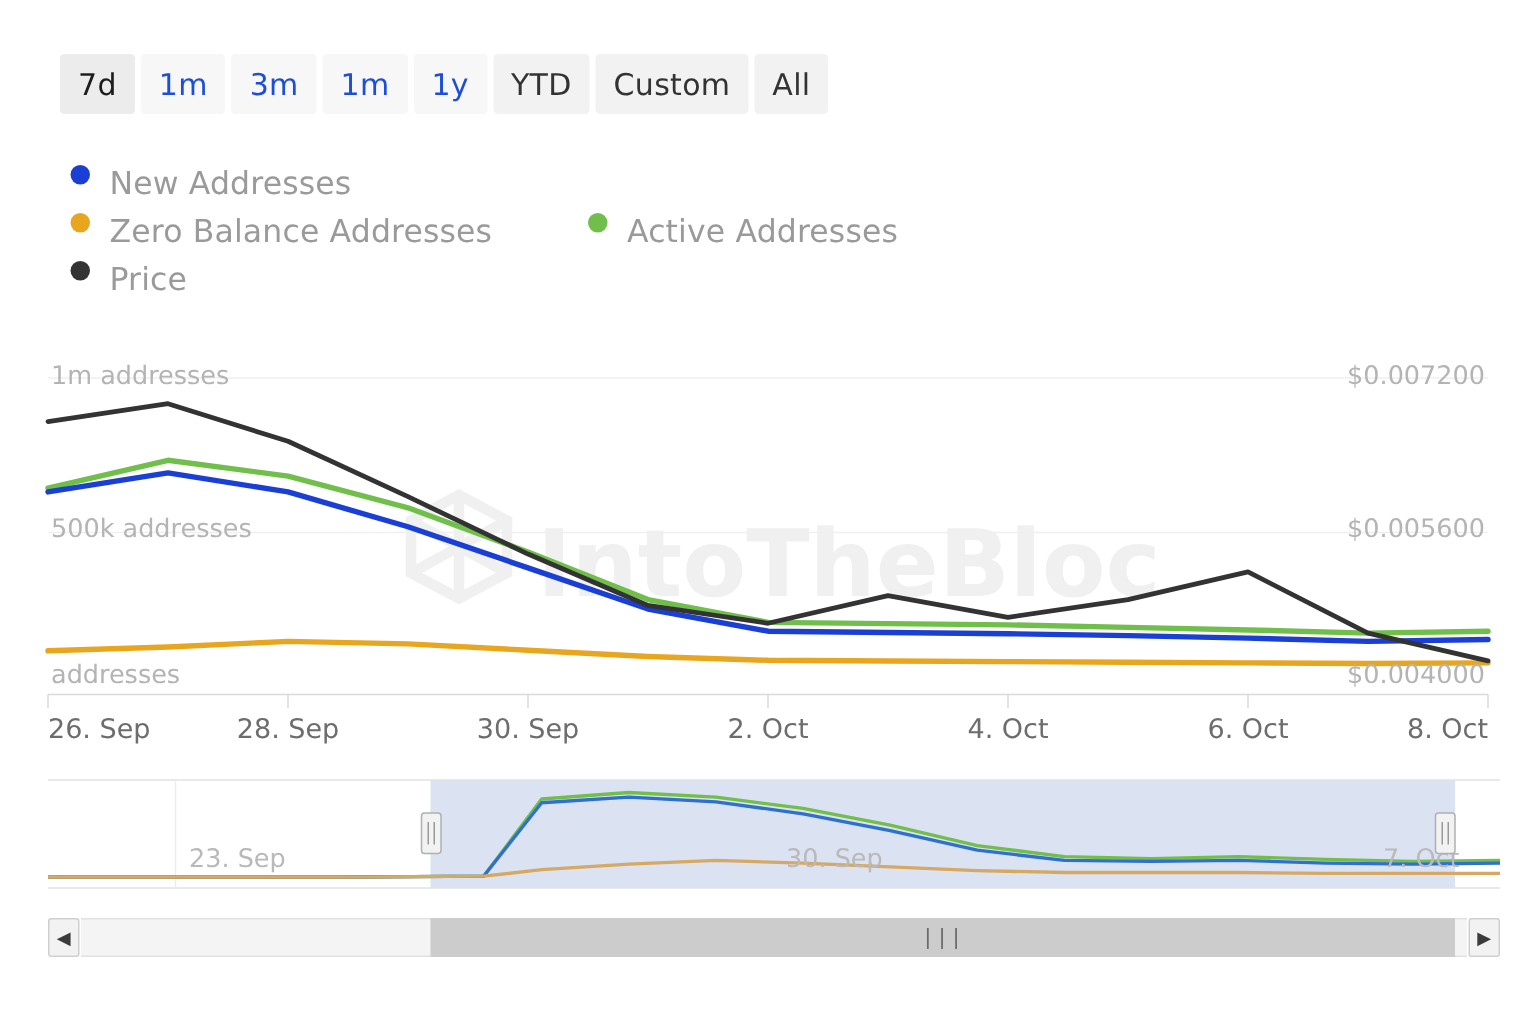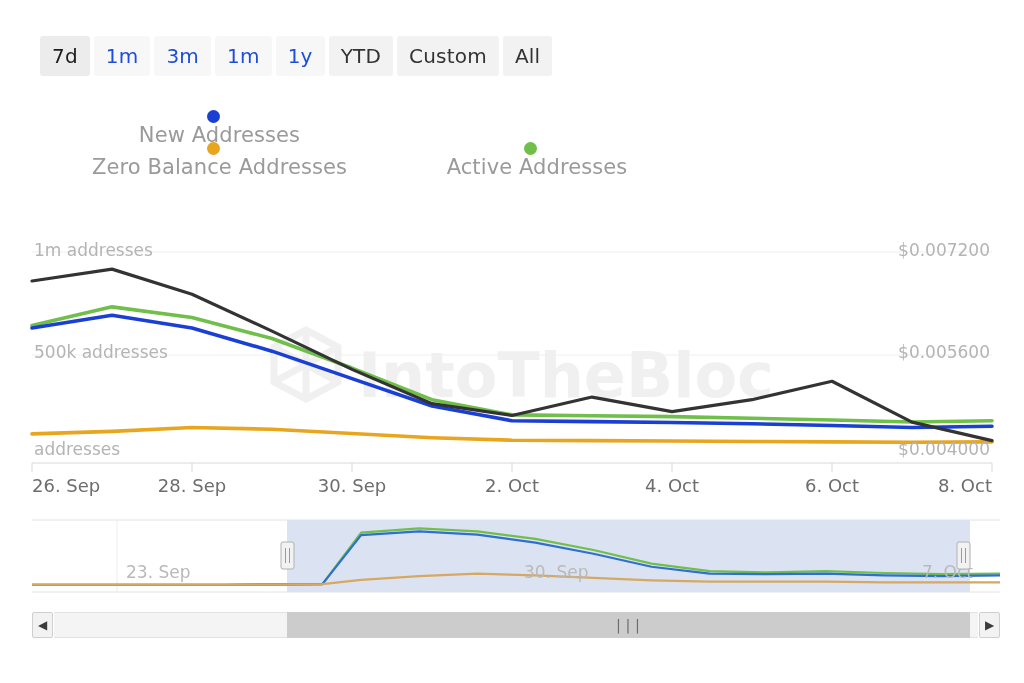--- a/index.html
+++ b/index.html
@@ -19,21 +19,21 @@
     padding:0 12px;border-radius:3px;background:#f2f2f2;color:#333333;
     font-size:20px;letter-spacing:0.2px;cursor:pointer;user-select:none;
     font-family:"DejaVu Sans","Liberation Sans",sans-serif;
   }
   .range-btn.disabled{color:#1d4ed8;background:#f7f7f7;cursor:default;}
   .range-btn.active{background:#ececec;color:#1d1d1d;}
 
   
   #legend{position:absolute;left:47px;top:110px;width:640px;
           display:flex;flex-wrap:wrap;}
-  .legend-item{display:flex;align-items:center;height:32px;cursor:pointer;flex-direction:column;}
+  .legend-item{display:flex;height:32px;cursor:pointer;}
   .legend-item.col0{width:345px;}
   .legend-item.col1{width:290px;}
   .legend-dot{width:13px;height:13px;border-radius:50%;margin-right:13px;flex:none;}
   .legend-label{font-size:21px;color:#9a9a9a;white-space:nowrap;letter-spacing:0.1px;}
 
   
   #plot{position:absolute;left:0;top:200px;width:857px;height:310px;}
   #plot svg{display:block;}
   .axis-text{font-size:17px;fill:#b4b4b4;font-family:"DejaVu Sans","Liberation Sans",sans-serif;}
   .xaxis-text{font-size:18px;fill:#6d6d6d;font-family:"DejaVu Sans","Liberation Sans",sans-serif;}
@@ -86,20 +86,24 @@
       <span class="legend-label">New Addresses</span>
     </div>
     <div class="legend-item col0">
       <span class="legend-dot" style="background:#e8a61f"></span>
       <span class="legend-label">Zero Balance Addresses</span>
     </div>
     <div class="legend-item col1">
       <span class="legend-dot" style="background:#6fbf4a"></span>
       <span class="legend-label">Active Addresses</span>
     </div>
+    <div class="legend-item col1">
+      <span class="legend-dot" style="background:#333333"></span>
+      <span class="legend-label">Price</span>
+    </div>
   </div>
 
   <svg id="watermark" width="512" height="105" viewBox="0 0 512 105">
     <g fill="none" stroke="#f0f0f0" stroke-width="7">
       <path d="M12 22 L44 5 L76 22 L76 57 L44 74 L12 57 Z"></path>
       <path d="M44 5 L44 74 M12 22 L76 57 M76 22 L12 57"></path>
     </g>
     <text x="96" y="72" font-family="DejaVu Sans, Liberation Sans, sans-serif" font-size="62" font-weight="bold" fill="#f0f0f0">IntoTheBlock</text>
   </svg>
 

